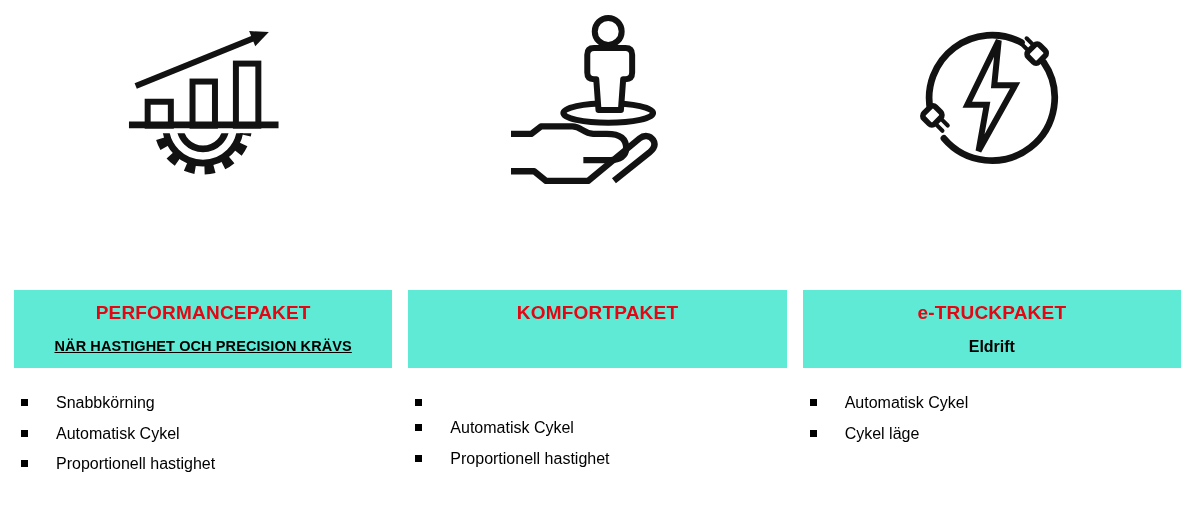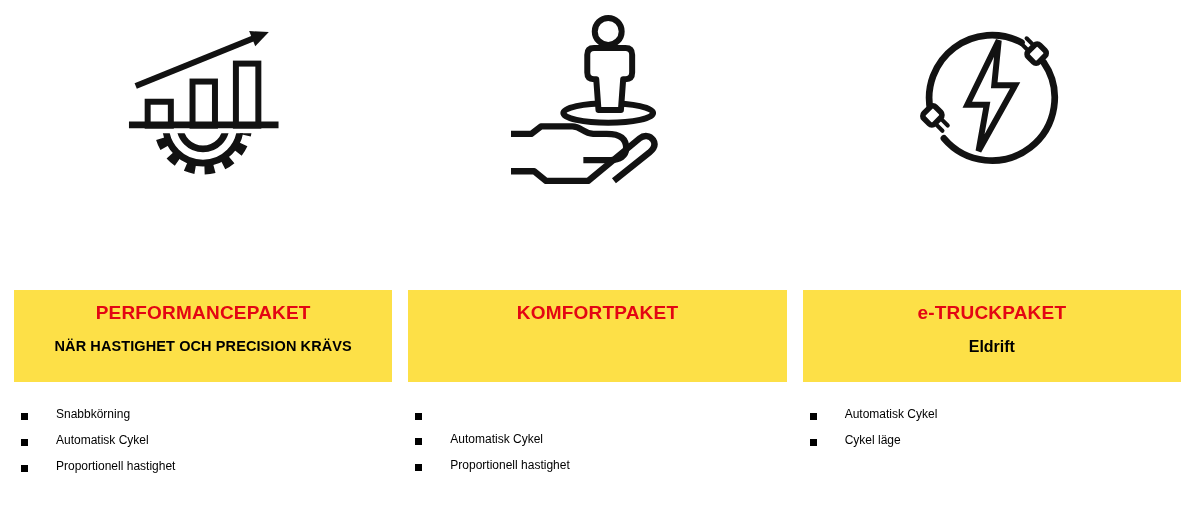--- a/index.html
+++ b/index.html
@@ -25,51 +25,51 @@
     display: flex;
     justify-content: center;
     align-items: flex-start;
     padding-top: 12px;
   }
   .icon-area svg { width: 172px; height: 172px; }
   .pkg-icon path, .pkg-icon rect, .pkg-icon circle, .pkg-icon ellipse, .pkg-icon line {
     vector-effect: none;
   }
   .header-box {
-    background: #fde047;
-    height: 92px;
+    background: #5eead4;
+    height: 78px;
     padding: 12px 10px 0;
     text-align: center;
   }
   .pkg-title {
     color: #e30613;
     font-weight: bold;
     font-size: 19px;
     letter-spacing: 0.2px;
   }
   .pkg-subtitle {
     margin-top: 13px;
     font-weight: bold;
     font-size: 16px;
     line-height: 1.25;
     color: #000;
   }
-  .pkg-subtitle.one-line { font-size: 14.5px; white-space: nowrap; letter-spacing: 0.1px; }
+  .pkg-subtitle.one-line { font-size: 14.5px; white-space: nowrap; letter-spacing: 0.1px; text-decoration: underline; }
   .pkg-subtitle.narrow { max-width: 310px; margin-left: auto; margin-right: auto; }
   .bullets {
     list-style: none;
     margin-top: 26px;
     padding-left: 7px;
     text-align: left;
   }
   .bullet {
     display: flex;
     align-items: flex-start;
     margin-bottom: 13px;
-    font-size: 12px;
+    font-size: 16px;
     line-height: 1.1;
   }
   .bullet-marker {
     flex: 0 0 auto;
     width: 7px; height: 7px;
     background: #000;
     margin-top: 5px;
     margin-right: 28px;
   }
 </style>

